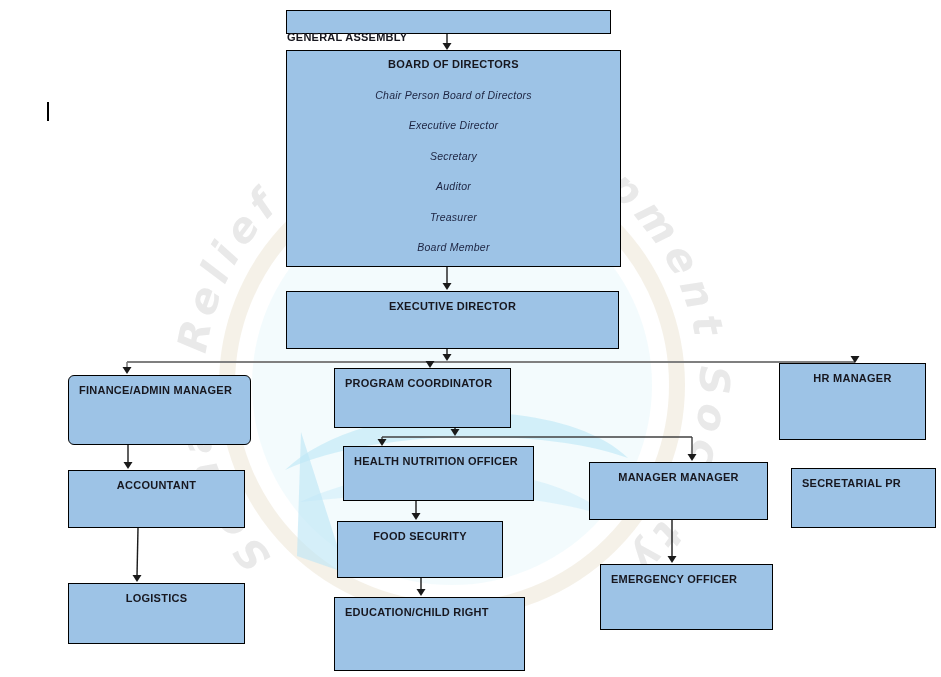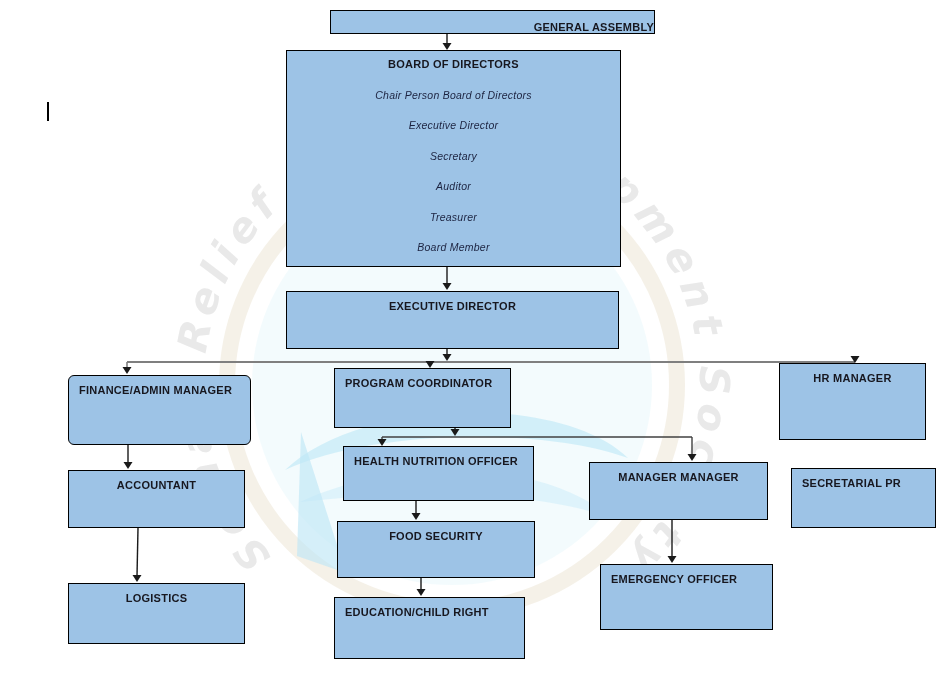--- a/index.html
+++ b/index.html
@@ -18,21 +18,21 @@
     background:var(--box-fill,#9DC3E6);
     border:1.5px solid var(--box-border,#000000);
     color:var(--label-text,#17171F);
     font-weight:bold;
     font-size:11px;
     letter-spacing:.25px;
     z-index:2;
   }
   .node.center{text-align:center;padding-top:8px;}
   .node.left{text-align:left;padding:8px 4px 0 10px;}
-  .node.ga{padding-top:10px;text-align:right;margin-left:44px;}
+  .node.ga{padding-top:20px;text-align:left;}
   .board-title{margin-top:7px;text-align:center;font-weight:bold;font-size:11px;line-height:13px;}
   .board-member{
     margin-top:17.5px;text-align:center;
     font-style:italic;font-weight:normal;
     font-size:10.5px;line-height:13px;
     color:var(--member-text,#1C2340);
   }
   .stray-mark{
     position:absolute;left:47px;top:102px;width:2px;height:19px;
     background:#000;z-index:2;
@@ -150,29 +150,29 @@
   </div>
 
   <div class="node center" style="left:589px;top:462px;width:179px;height:58px;">
     <span>MANAGER MANAGER</span>
   </div>
 
   <div class="node left" style="left:791px;top:468px;width:145px;height:60px;">
     <span>SECRETARIAL PR</span>
   </div>
 
-  <div class="node center" style="left:337px;top:521px;width:198px;height:57px;text-align:center;">
+  <div class="node center" style="left:337px;top:521px;width:166px;height:57px;text-align:center;">
     <span>FOOD SECURITY</span>
   </div>
 
   <div class="node center" style="left:68px;top:583px;width:177px;height:61px;">
     <span>LOGISTICS</span>
   </div>
 
-  <div class="node left" style="left:334px;top:597px;width:191px;height:62px;">
+  <div class="node left" style="left:334px;top:597px;width:191px;height:74px;">
     <span>EDUCATION/CHILD RIGHT</span>
   </div>
 
   <div class="node left" style="left:600px;top:564px;width:173px;height:66px;">
     <span>EMERGENCY OFFICER</span>
   </div>
 
 </div>
 
 </body></html>

